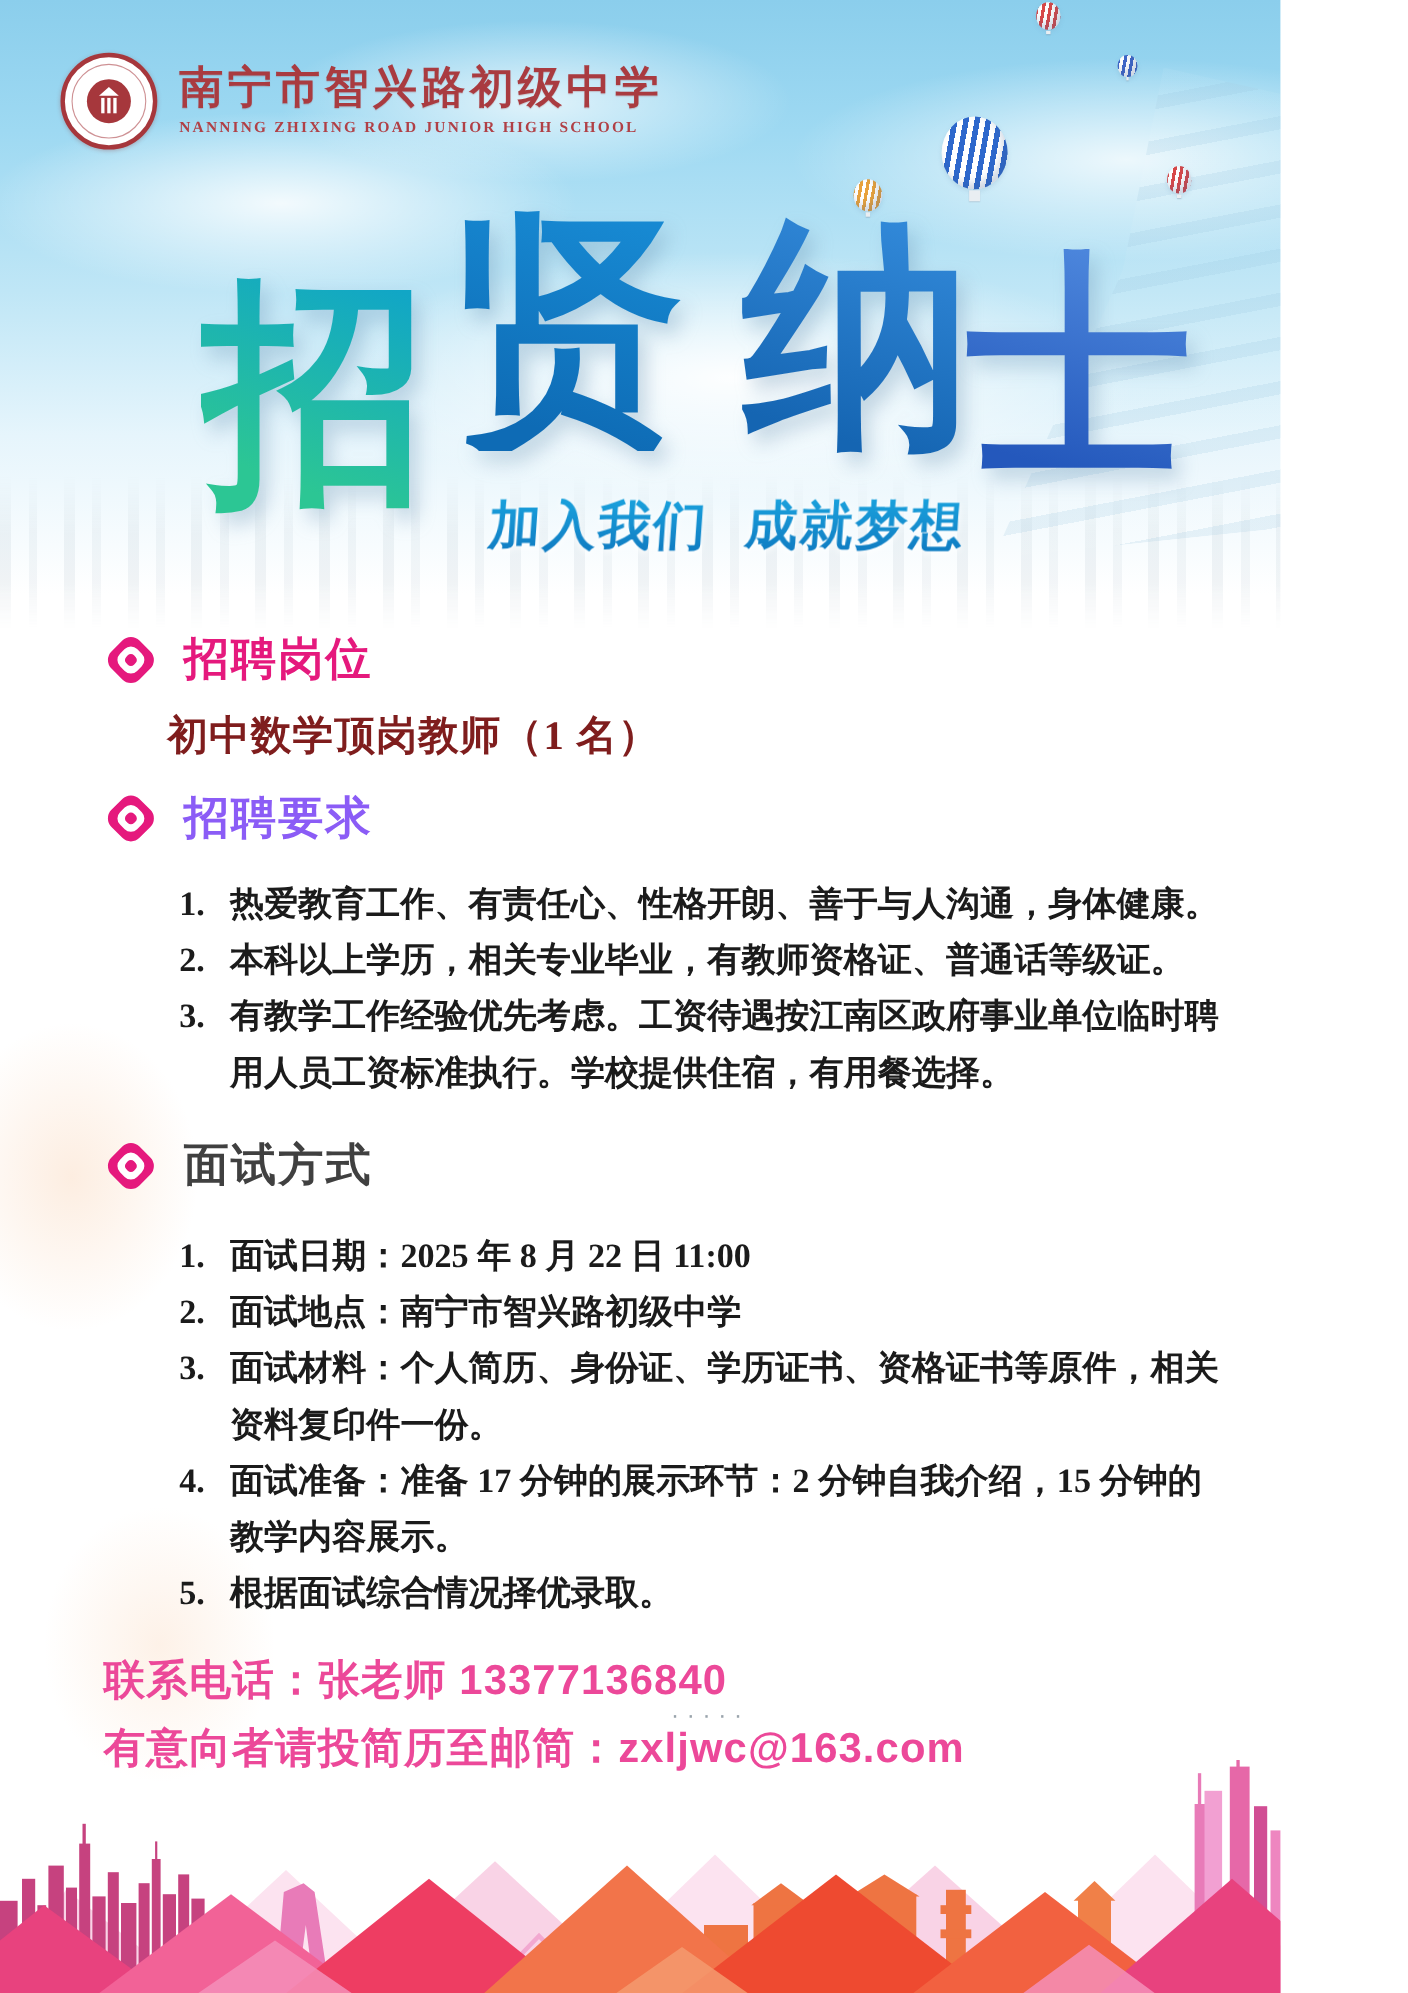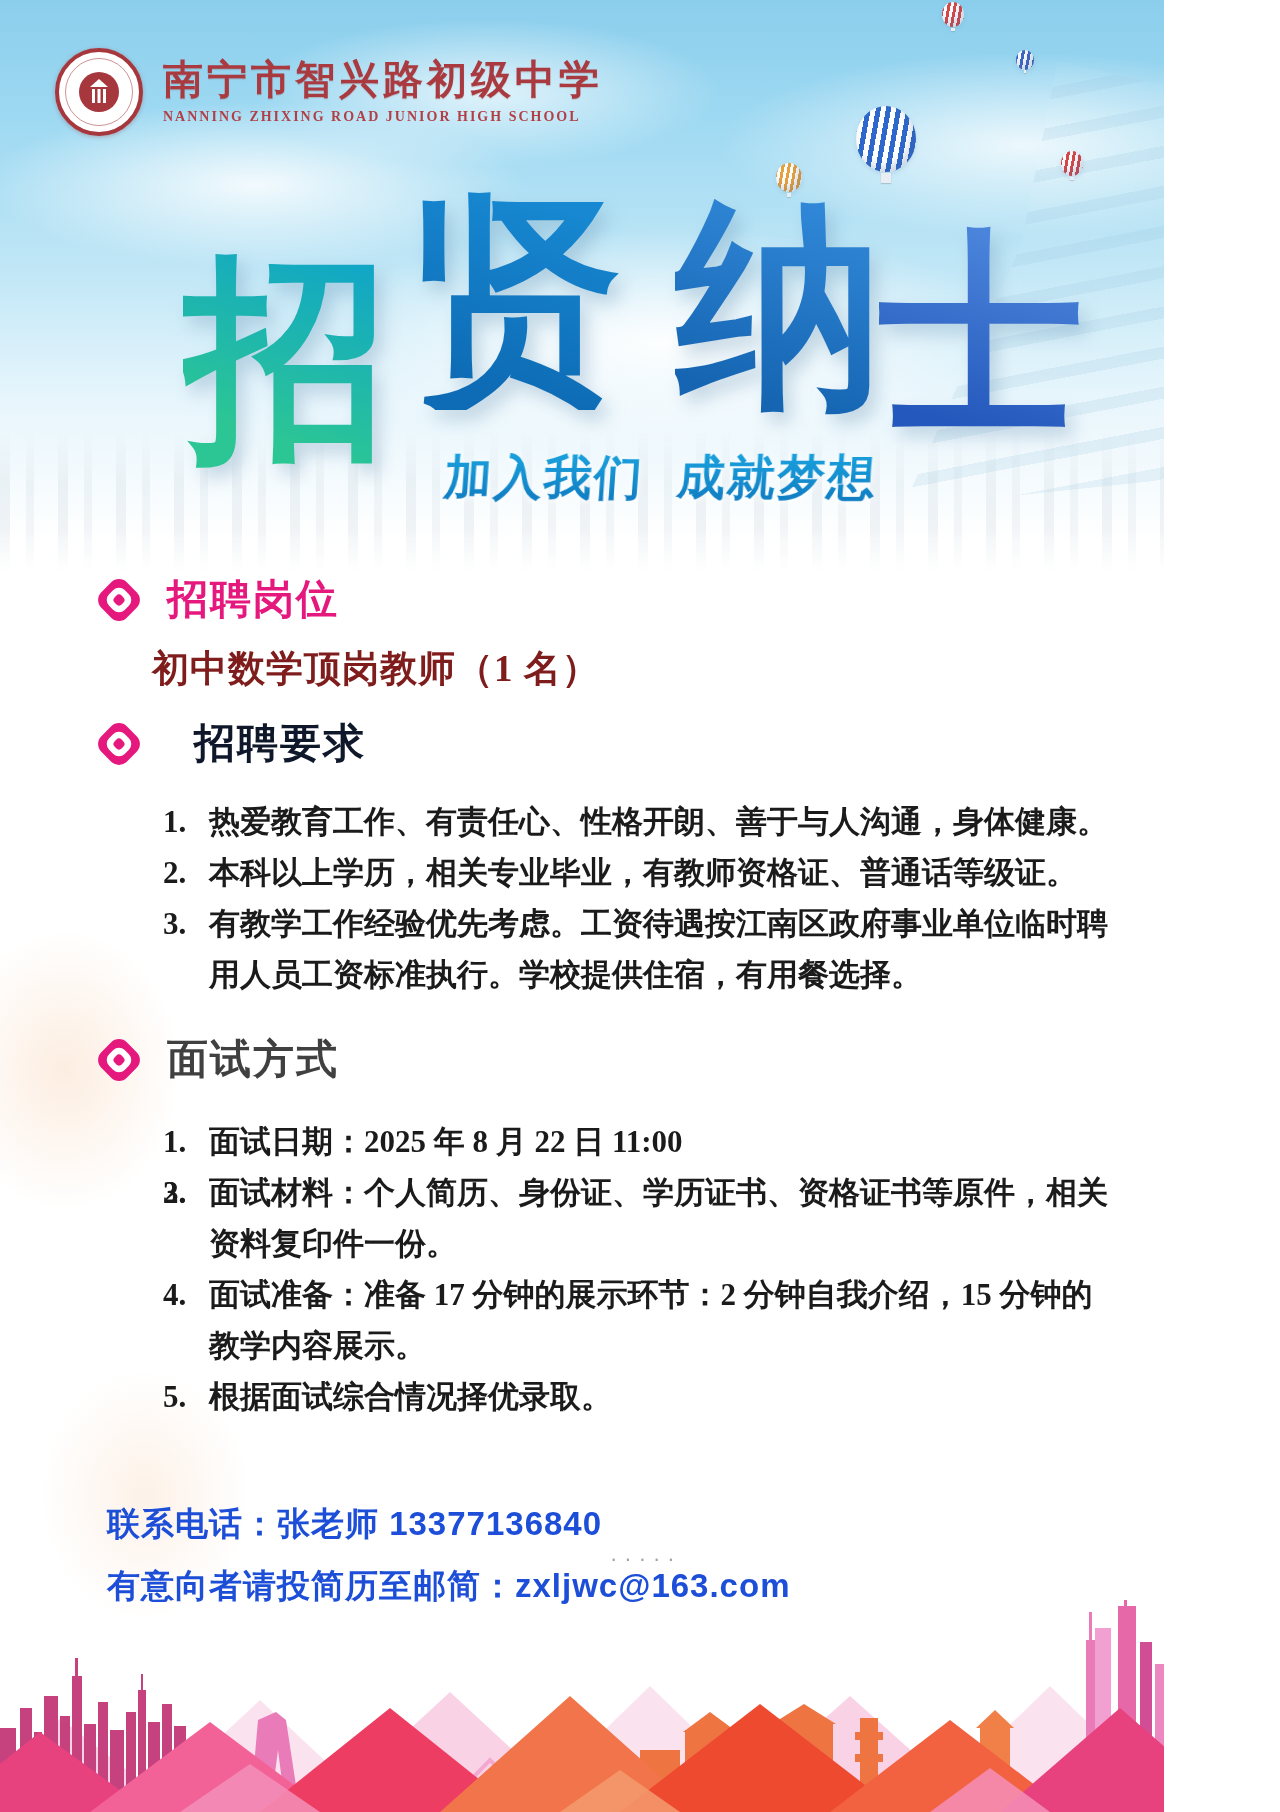--- a/index.html
+++ b/index.html
@@ -85,39 +85,39 @@
   .hero-sub { position:absolute; left:444px; top:446px; font-size:48px; font-weight:900;
     letter-spacing:2px; word-spacing:18px; transform:skewX(-4deg);
     -webkit-background-clip:text; background-clip:text; color:transparent;
     background-image:linear-gradient(180deg,#1BA6E0,#0E76BE);
     filter:drop-shadow(0 2px 3px rgba(255,255,255,.9)); }
 
   
   .sec-head { position:absolute; left:95px; display:flex; align-items:center; gap:24px; }
   .sec-title { font-size:41px; font-weight:800; letter-spacing:2px; }
   .t-magenta { color:#E5197D; }
-  .t-indigo  { color:#0f172a;margin-left:27px; }
+  .t-indigo  { color:#8b5cf6; }
   .t-blue    { color:#404040; }
   .sh-1 { top:572px; } .sh-2 { top:716px; } .sh-3 { top:1032px; }
 
   .job-line { position:absolute; left:152px; top:644px;
     font-family:"Liberation Serif", serif; font-size:37px; font-weight:700; color:#7f1d1d;
     letter-spacing:1px; }
 
   .list { position:absolute; left:163px; width:958px;
     font-family:"Liberation Serif", serif; font-size:31px; font-weight:600;
     color:#1b1b1b; line-height:51px; }
   .list .li { position:relative; padding-left:46px; }
   .list .num { position:absolute; left:0; top:0; font-weight:700; }
   .lst-req { top:796px; }
   .lst-int { top:1116px; }
 
   
-  .contact-line { position:absolute; left:107px; font-size:33px; font-weight:800;
-    color:#1d4ed8; letter-spacing:1px; }
+  .contact-line { position:absolute; left:94px; font-size:38px; font-weight:800;
+    color:#ec4899; letter-spacing:1px; }
   .ct-1 { top:1502px; } .ct-2 { top:1564px; }
 
   .dots { position:absolute; left:610px; top:1546px; font-size:22px; letter-spacing:7px;
     color:#9aa4ac; }
 
   
   .skyline { position:absolute; left:0; bottom:0; width:1280px; height:212px; display:block; }
 </style>
 </head>
 <body>
@@ -208,20 +208,21 @@
     </svg>
     <span class="sec-title t-blue">面试方式</span>
   </div>
   <div class="list lst-int">
     <div class="li">
       <span class="num">1.</span>
       <span class="txt">面试日期：2025 年 8 月 22 日 11:00</span>
     </div>
     <div class="li">
       <span class="num">2.</span>
+      <span class="txt">面试地点：南宁市智兴路初级中学</span>
     </div>
     <div class="li">
       <span class="num">3.</span>
       <span class="txt">面试材料：个人简历、身份证、学历证书、资格证书等原件，相关资料复印件一份。</span>
     </div>
     <div class="li">
       <span class="num">4.</span>
       <span class="txt">面试准备：准备 17 分钟的展示环节：2 分钟自我介绍，15 分钟的教学内容展示。</span>
     </div>
     <div class="li">

